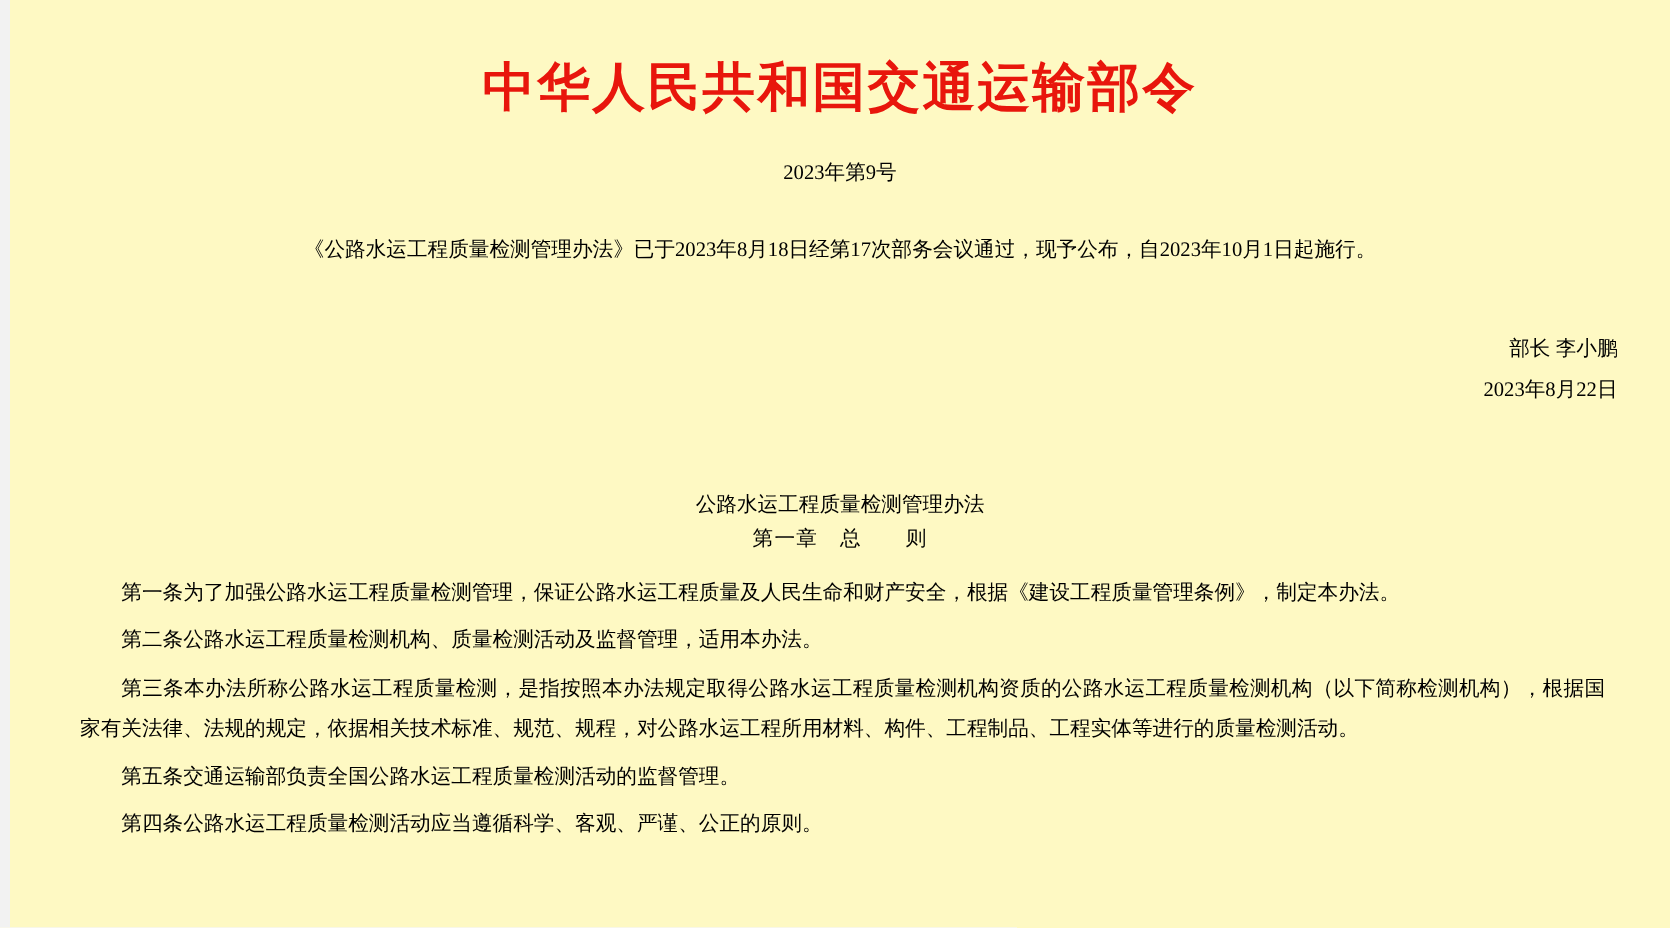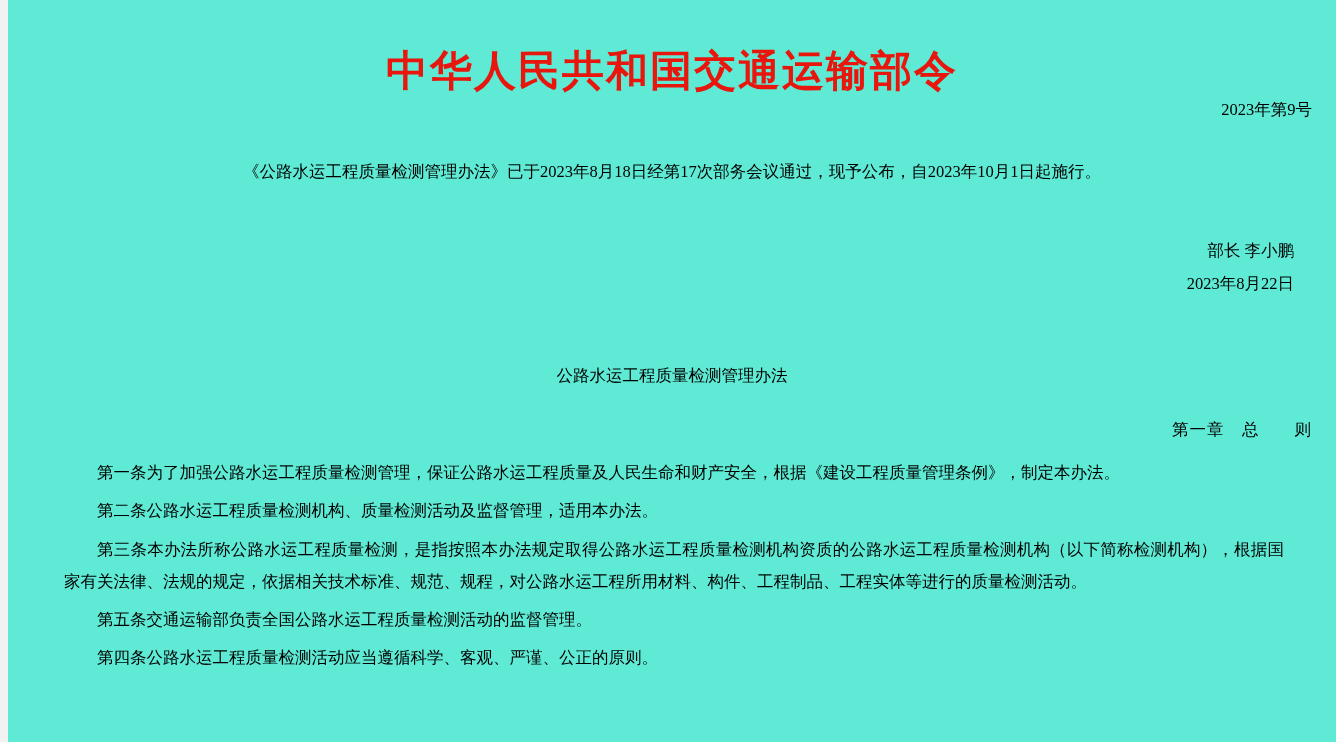--- a/index.html
+++ b/index.html
@@ -24,36 +24,37 @@
     width: 8px;
     height: 742px;
     background: #f2f2f2;
   }
   .content {
     position: absolute;
     left: 8px;
     top: 0;
     width: 1328px;
     height: 742px;
-    background: #5eead4;
+    background: #fef9c3;
     box-sizing: border-box;
     padding: 0 24px;
   }
   .decree-title {
     margin-top: 44px;
     text-align: center;
     color: #e8160c;
     font-family: "Liberation Serif", "DejaVu Serif", serif;
     font-weight: bold;
     font-size: 42px;
     letter-spacing: 2px;
     line-height: 1.3;
   }
   .decree-number {
-    text-align: right;
+    margin-top: 28px;
+    text-align: center;
     font-size: 16.5px;
     color: #000;
   }
   .decree-body {
     margin-top: 36px;
     text-align: center;
     font-size: 16.5px;
     color: #000;
     line-height: 1.8;
   }
@@ -65,22 +66,22 @@
     line-height: 2.0;
     padding-right: 18px;
   }
   .doc-title {
     margin-top: 65px;
     text-align: center;
     font-size: 16.5px;
     color: #000;
   }
   .chapter-title {
-    margin-top: 32px;
-    text-align: right;
+    margin-top: 5px;
+    text-align: center;
     font-size: 16.5px;
     color: #000;
     letter-spacing: 1px;
   }
   .articles {
     margin-top: 16px;
   }
   .article {
     font-size: 16.5px;
     color: #000;

